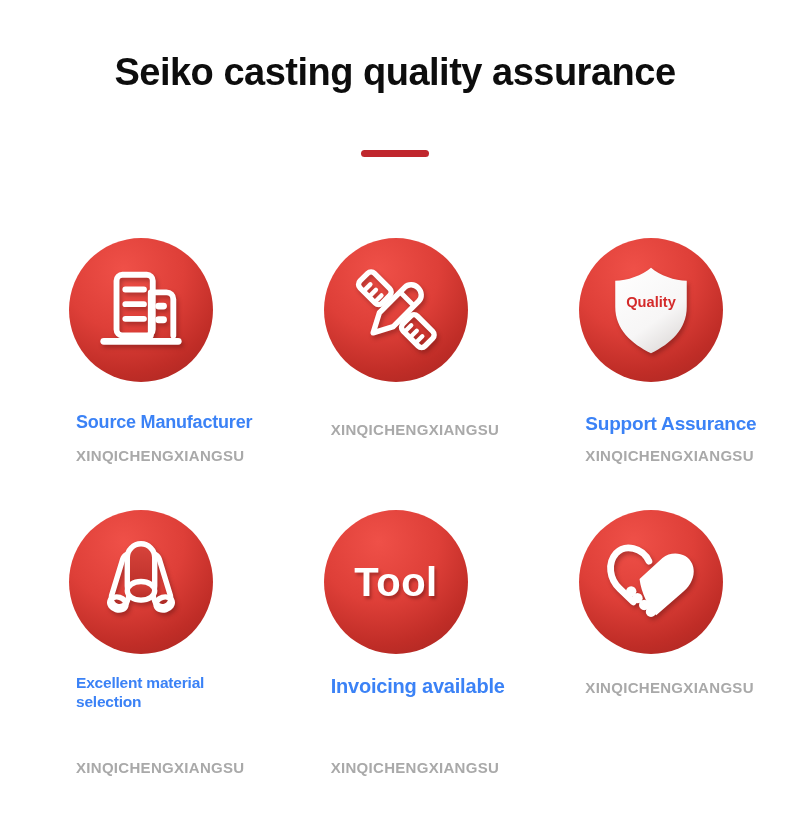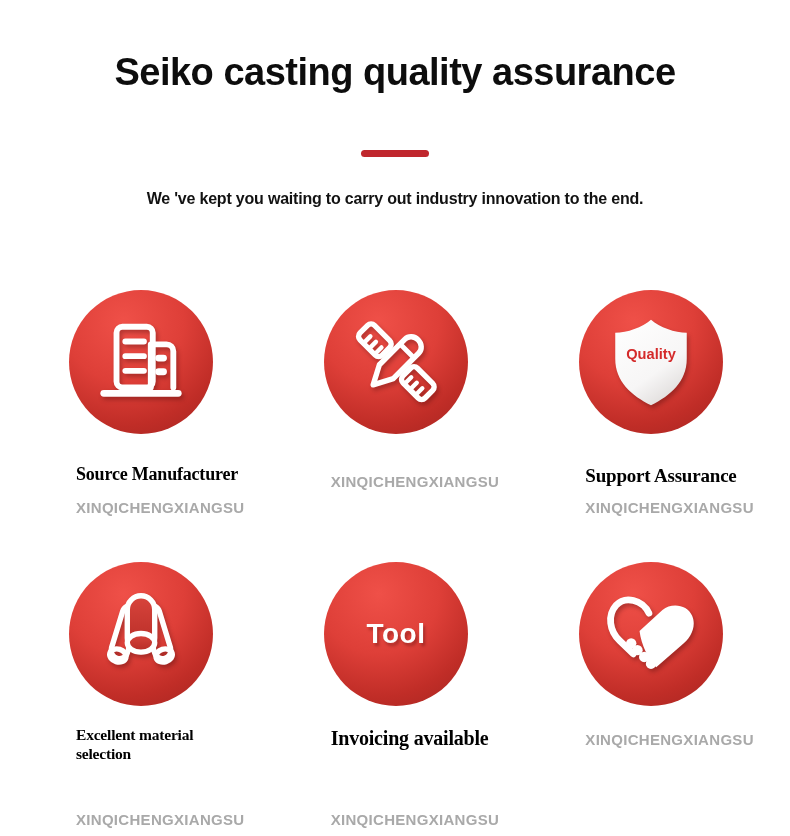--- a/index.html
+++ b/index.html
@@ -39,32 +39,31 @@
   .circle{
     width:144px;height:144px;border-radius:50%;
     margin:0 auto;
     background:radial-gradient(circle at 38% 22%, #ef5048 0%, #de3f38 42%, #c02d27 72%, #a32420 100%);
     display:flex;align-items:center;justify-content:center;
     position:relative;
   }
   .circle svg{display:block;}
   .icon-shadow{filter:drop-shadow(2px 3px 2px rgba(70,10,8,0.35));}
   .tool-text{
-    color:#ffffff;font-size:28px;font-weight:700;
+    color:#ffffff;font-size:40px;font-weight:700;
     letter-spacing:0.5px;
     text-shadow:2px 3px 3px rgba(70,10,8,0.35);
   }
   .texts{display:flex;flex-direction:column;align-items:flex-start;padding-left:62px;}
   .row1 .texts{margin-top:30px;}
   .row2 .texts{margin-top:20px;gap:40px;}
   .feature-title{
-    font-weight:700;color:#000000;
+    font-weight:700;color:#3b82f6;
     line-height:1.22;
     letter-spacing:-0.2px;
-    font-family:Liberation Serif, serif;
   }
   .row1 .title-area{height:26px;}
   .row2 .title-area{height:40px;display:flex;align-items:flex-start;}
   .fs18{font-size:18px;}
   .fs19{font-size:19px;}
   .fs15{font-size:15.5px;}
   .fs20{font-size:20px;}
   .fs17{font-size:17.5px;}
   .wrap{max-width:162px;}
   .feature-sub{
@@ -73,21 +72,20 @@
   }
   .row1 .feature-sub{margin-top:9px;}
   .row2 .feature-sub{margin-top:5px;}
 </style>
 </head>
 <body>
 
 <div class="header">
   <h1 class="page-title">Seiko casting quality assurance</h1>
   <div class="divider"></div>
-  <p class="page-subtitle">We 've kept you waiting to carry out industry innovation to the end.</p>
 </div>
 
 <div class="feature-grid">
 
   <div class="feature-card row1">
     <div class="circle">
       <svg class="icon-shadow" width="94" height="94" viewBox="0 0 96 96">
         <g stroke="#ffffff" fill="none" stroke-linecap="round" stroke-linejoin="round">
           <path d="M58,74 V30 H74 a7,7 0 0 1 7,7 V74" stroke-width="6"></path>
           <path d="M66,44 H71 M66,58 H71" stroke-width="7"></path>

